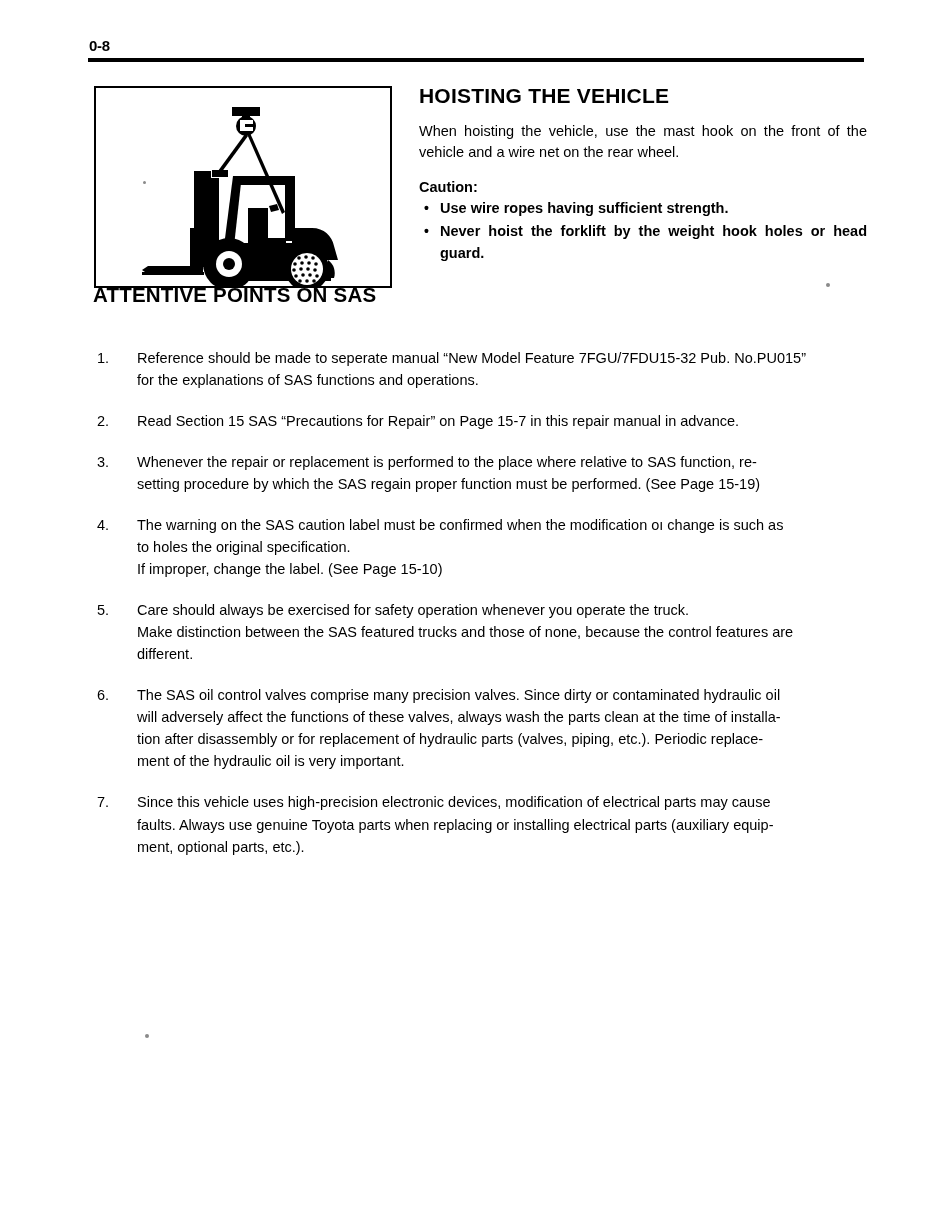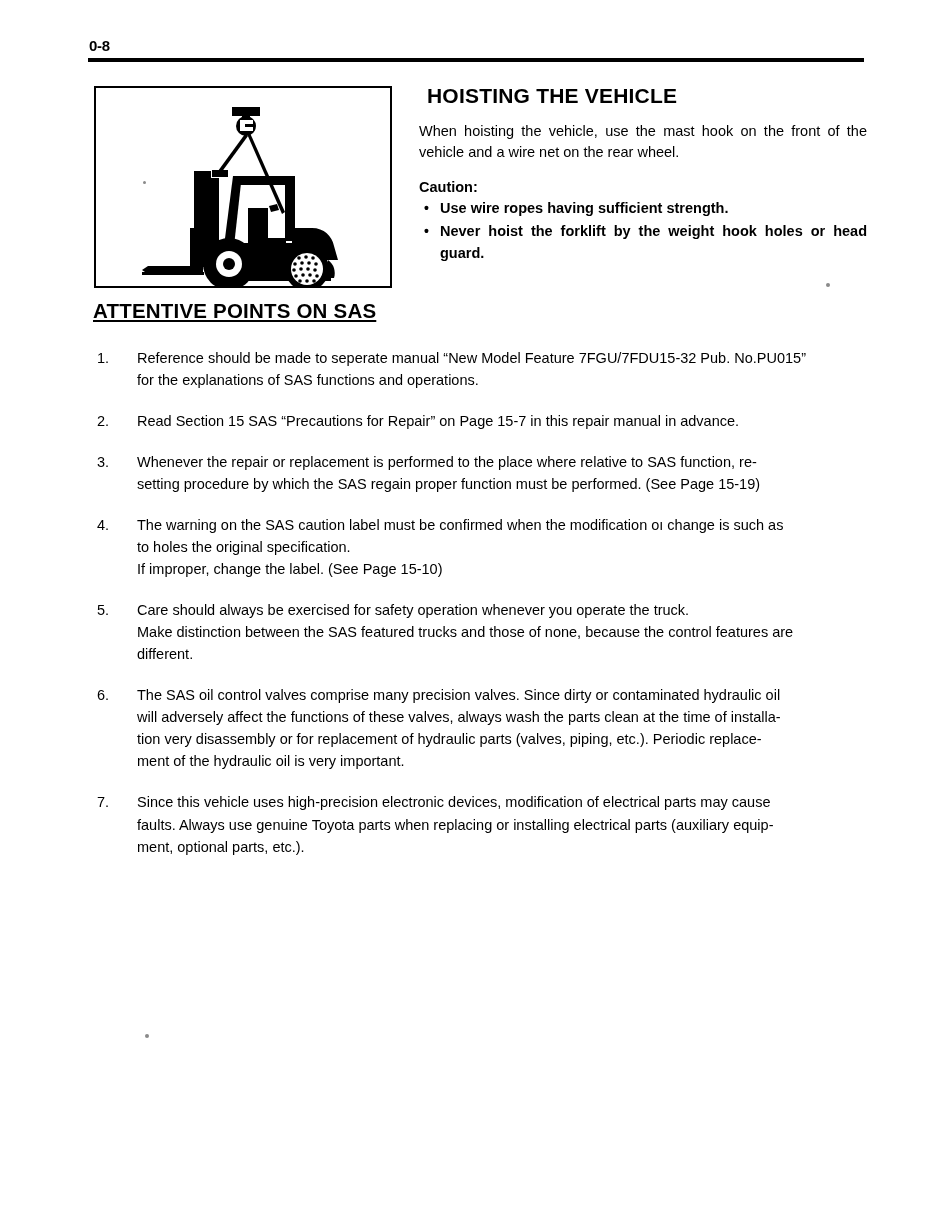--- a/index.html
+++ b/index.html
@@ -56,21 +56,21 @@
     position: absolute;
     left: 419px;
     top: 84px;
     width: 448px;
   }
   .section-title {
     font-size: 21px;
     font-weight: 700;
     letter-spacing: 0.2px;
     line-height: 1.1;
-    margin: 0 0 14px 8px;
+    margin: 0 0 14px 0;
   }
   .intro-text {
     font-size: 14.5px;
     line-height: 1.45;
     margin: 0 0 16px 0;
     text-align: justify;
     text-justify: inter-word;
   }
   .caution-label {
     font-size: 14.5px;
@@ -97,27 +97,26 @@
     left: 5px;
     top: 0;
     font-size: 14px;
     line-height: 1.5;
   }
 
   
   .sas-heading {
     position: absolute;
     left: 93px;
-    top: 300px;
+    top: 284px;
     font-size: 20.5px;
     font-weight: 700;
     letter-spacing: 0.2px;
     line-height: 1.1;
     margin: 0;
-    text-decoration: underline;
   }
 
   
   .points {
     position: absolute;
     left: 96px;
     top: 347px;
     width: 772px;
     list-style: none;
     margin: 0;
@@ -289,21 +288,21 @@
         <span class="line">Care should always be exercised for safety operation whenever you operate the truck.</span>
         <span class="line">Make distinction between the SAS featured trucks and those of none, because the control features are</span>
         <span class="line">different.</span>
       </span>
     </li>
     <li>
       <span class="num">6.</span>
       <span class="body">
         <span class="line">The SAS oil control valves comprise many precision valves. Since dirty or contaminated hydraulic oil</span>
         <span class="line">will adversely affect the functions of these valves, always wash the parts clean at the time of installa-</span>
-        <span class="line">tion very disassembly or for replacement of hydraulic parts (valves, piping, etc.).  Periodic replace-</span>
+        <span class="line">tion after disassembly or for replacement of hydraulic parts (valves, piping, etc.).  Periodic replace-</span>
         <span class="line">ment of the hydraulic oil is very important.</span>
       </span>
     </li>
     <li>
       <span class="num">7.</span>
       <span class="body">
         <span class="line">Since this vehicle uses high-precision electronic devices, modification of electrical parts may cause</span>
         <span class="line">faults.  Always use genuine Toyota parts when replacing or installing electrical parts (auxiliary equip-</span>
         <span class="line">ment, optional parts, etc.).</span>
       </span>

